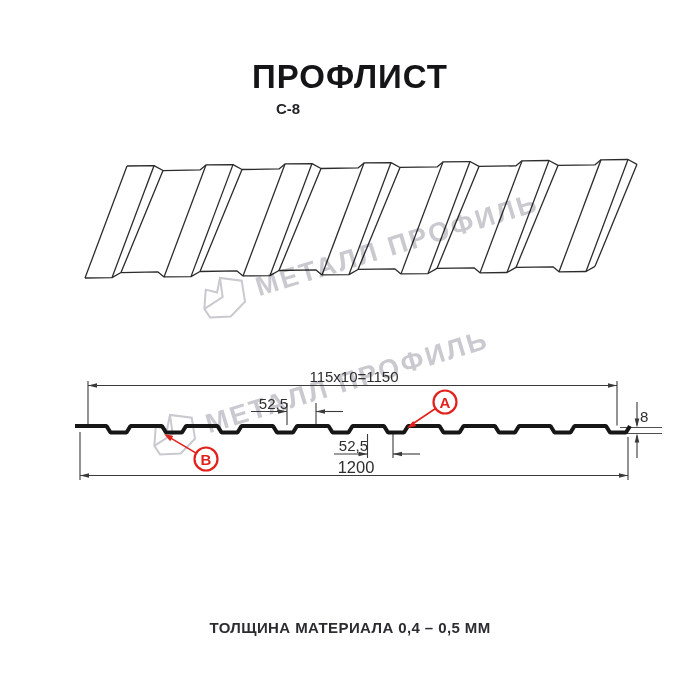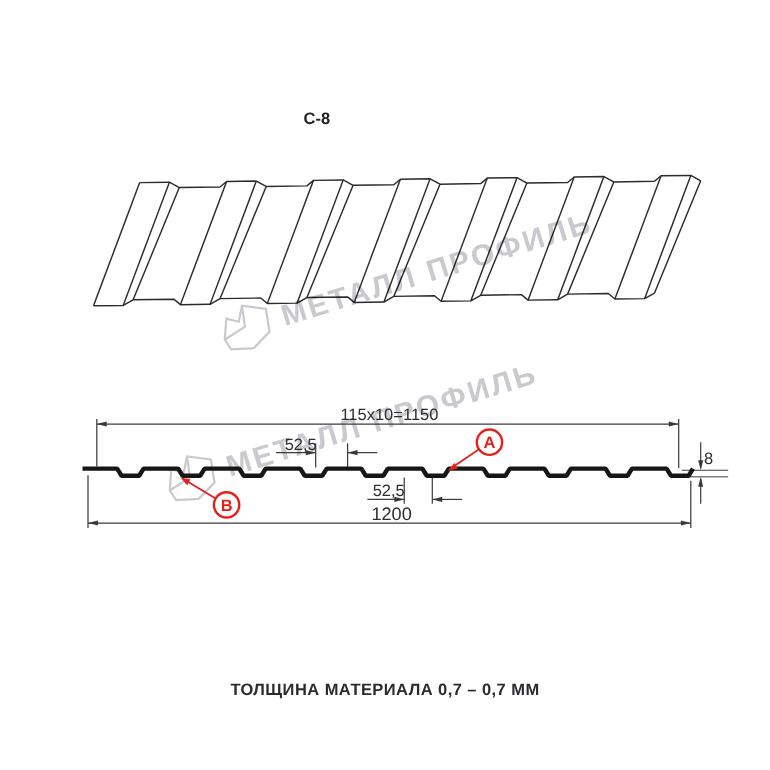--- a/index.html
+++ b/index.html
@@ -17,20 +17,21 @@
   .wm span{font-size:27px;font-weight:700;letter-spacing:2.5px;color:#c9c9cf;white-space:nowrap;}
   .wm svg{flex:0 0 auto;}
   svg.draw{position:absolute;}
   text{font-family:"Liberation Sans", sans-serif;}
 </style>
 </head>
 <body>
 
 <div id="stage">
 
+  <div class="title">ПРОФЛИСТ</div>
   <div class="subtitle">С-8</div>
 
   <svg class="draw" id="sheet3d" style="left:60px;top:150px" width="590" height="140" viewBox="0 0 590 140">
       <path d="M25 128 L52 127.649 L61 122.532 L98 121.973 L104 126.973 L104 126.973 L131 126.622 L140 121.505 L177 120.946 L183 125.946 L183 125.946 L210 125.595 L219 120.478 L256 119.919 L262 124.919 L262 124.919 L289 124.568 L298 119.451 L335 118.892 L341 123.892 L341 123.892 L368 123.541 L377 118.424 L414 117.865 L420 122.865 L420 122.865 L447 122.514 L456 117.397 L493 116.838 L499 121.838 L499 121.838 L526 121.487 L535 116.37" fill="none" stroke="#2b2b2b" stroke-width="1.3" stroke-linejoin="round"></path>
       <path d="M67 16 L94 15.649000000000001 L103 20.531999999999996 L140 19.973 L146 14.972999999999999 L146 14.972999999999999 L173 14.622 L182 19.504999999999995 L219 18.945999999999998 L225 13.945999999999998 L225 13.945999999999998 L252 13.594999999999999 L261 18.477999999999994 L298 17.918999999999997 L304 12.918999999999997 L304 12.918999999999997 L331 12.567999999999998 L340 17.450999999999993 L377 16.891999999999996 L383 11.891999999999996 L383 11.891999999999996 L410 11.540999999999997 L419 16.424000000000007 L456 15.864999999999995 L462 10.864999999999995 L462 10.864999999999995 L489 10.513999999999996 L498 15.397000000000006 L535 14.837999999999994 L541 9.837999999999994 L541 9.837999999999994 L568 9.486999999999995 L577 14.370000000000005" fill="none" stroke="#2b2b2b" stroke-width="1.3" stroke-linejoin="round"></path>
       <line x1="25" y1="128" x2="67" y2="16" stroke="#2b2b2b" stroke-width="1.3"></line>
       <line x1="52" y1="127.649" x2="94" y2="15.649000000000001" stroke="#2b2b2b" stroke-width="1.3"></line>
       <line x1="61" y1="122.532" x2="103" y2="20.531999999999996" stroke="#2b2b2b" stroke-width="1.3"></line>
       <line x1="104" y1="126.973" x2="146" y2="14.972999999999999" stroke="#2b2b2b" stroke-width="1.3"></line>
       <line x1="131" y1="126.622" x2="173" y2="14.622" stroke="#2b2b2b" stroke-width="1.3"></line>
@@ -125,14 +126,14 @@
     </g>
 
     <g>
       <circle cx="166" cy="109" r="11.5" fill="none" stroke="#e3211c" stroke-width="2.2"></circle>
       <text x="166" y="114.5" text-anchor="middle" font-size="15" font-weight="600" fill="#e3211c">B</text>
       <line x1="156.1" y1="103.1" x2="130" y2="87.6" stroke="#e3211c" stroke-width="1.6"></line>
       <polygon points="124,84 133.2,86 130.2,91.2" fill="#e3211c"></polygon>
     </g>
   </svg>
 
-  <div class="footer">ТОЛЩИНА МАТЕРИАЛА 0,7 – 0,7 ММ</div>
+  <div class="footer">ТОЛЩИНА МАТЕРИАЛА 0,4 – 0,5 ММ</div>
 </div>
 
 </body></html>

